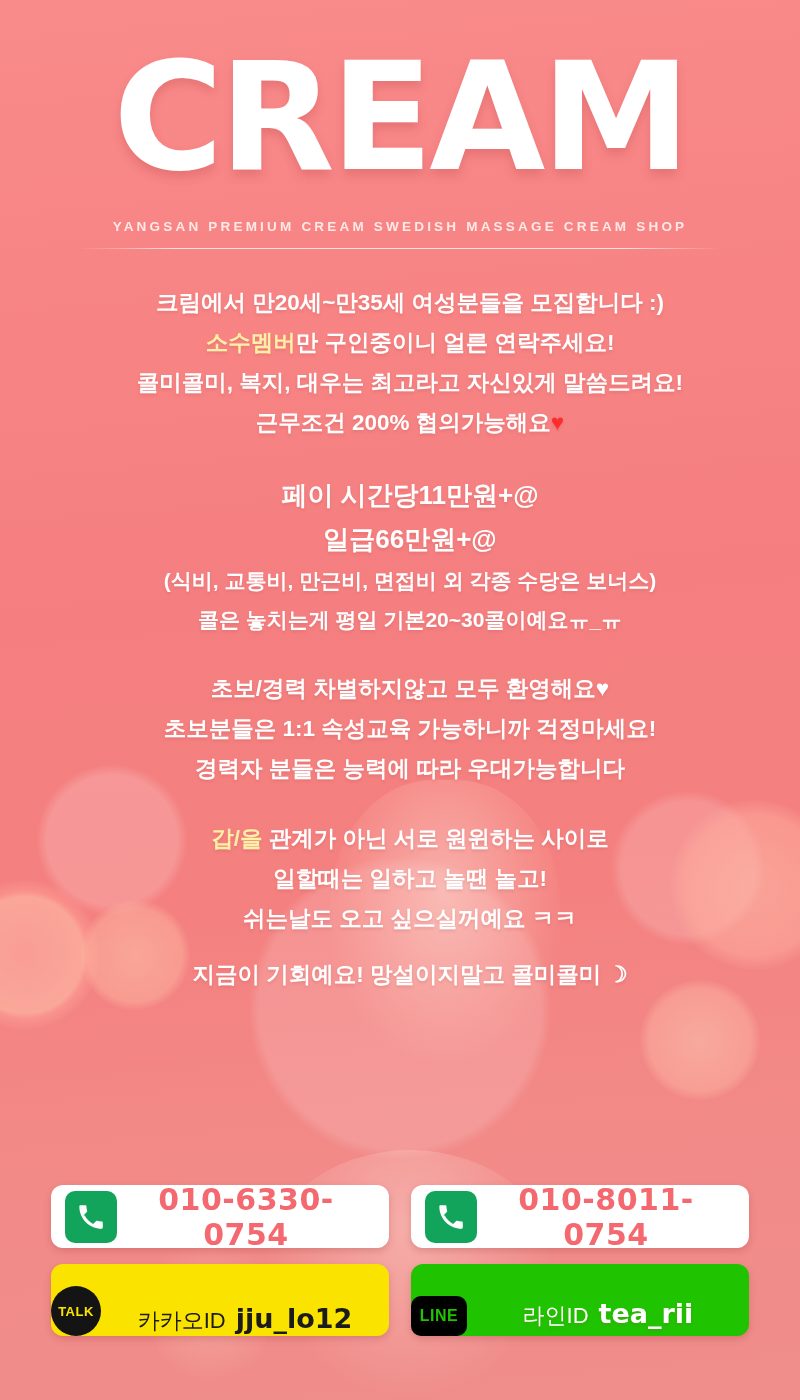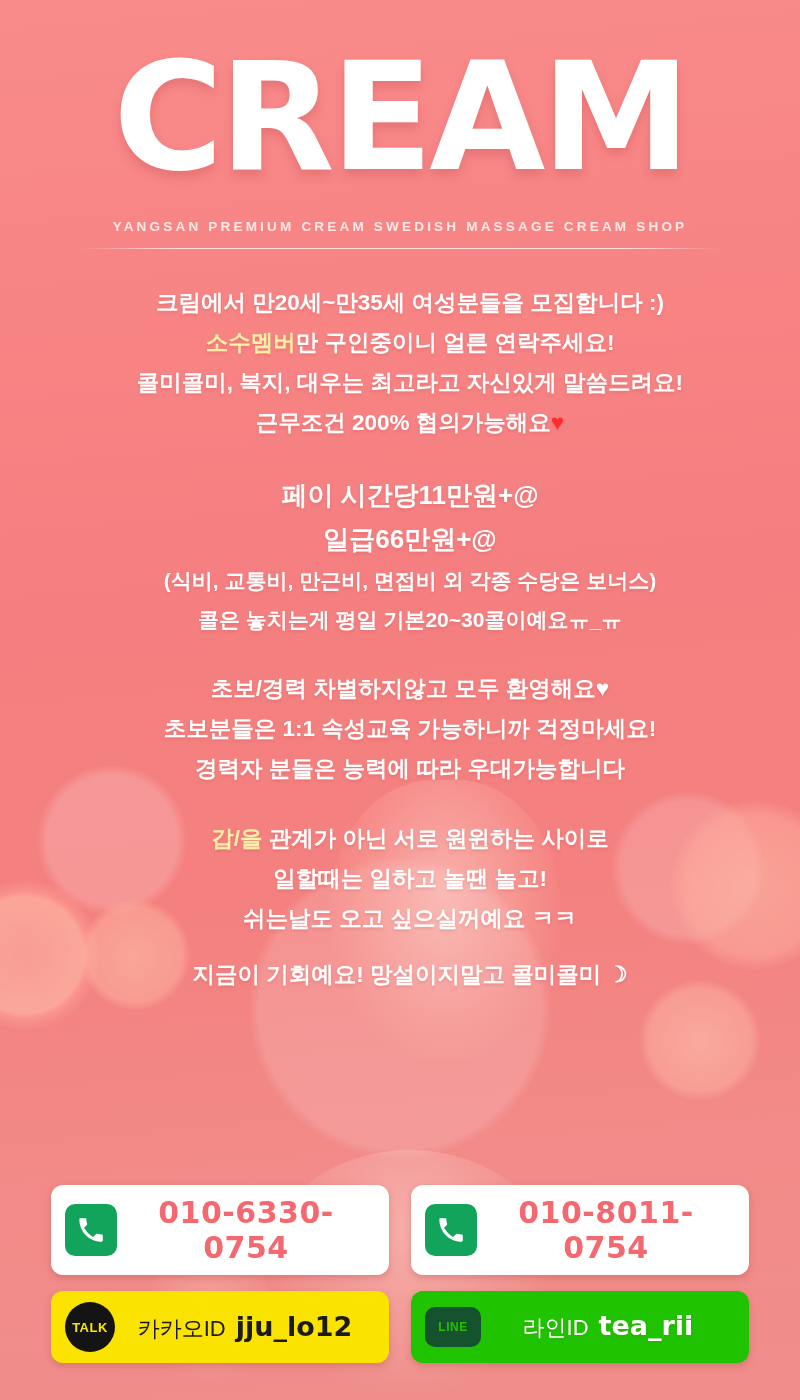--- a/index.html
+++ b/index.html
@@ -70,21 +70,21 @@
   .heart { color:#ff2d2d; }
   .heart-w { color:#ffffff; }
   .moon { color:#ffffff; }
 
   
   .contacts { position:absolute; left:0; right:0; top:1185px; }
   .row { display:flex; justify-content:center; gap:22px; }
   .row + .row { margin-top:16px; }
 
   .phone-card {
-    width:338px; height:90px;
+    width:338px; height:63px;
     background:#ffffff;
     border-radius:12px;
     display:flex; align-items:center;
     padding:0 14px;
     box-shadow:0 3px 7px rgba(150,50,50,.25);
   }
   .phone-badge {
     width:52px; height:52px; border-radius:10px;
     background:#12a45b;
     display:flex; align-items:center; justify-content:center;
@@ -95,38 +95,38 @@
     flex:1; text-align:center;
     font-family:"DejaVu Sans", sans-serif;
     font-weight:bold; font-size:30px;
     letter-spacing:.5px;
     color:#f4686f;
   }
 
   .msg-card {
     width:338px; height:72px;
     border-radius:12px;
-    display:flex; align-items:center;
-    padding:0 14px;
+    display:flex; align-items:flex-end;
+    padding:0 0;
     box-shadow:0 3px 7px rgba(150,50,50,.25);
   }
   .msg-card.kakao { background:#fbe300; }
   .msg-card.line  { background:#1fc300; }
   .kakao-badge {
     width:50px; height:50px; border-radius:50%;
     background:#141414; color:#fbe300;
     display:flex; align-items:center; justify-content:center;
     font-size:13px; font-weight:bold; letter-spacing:.5px;
     flex:0 0 auto;
   }
   .line-badge {
     width:56px; height:40px; border-radius:10px;
-    background:#14532d; color:#1fc300;
+    background:#000000; color:#1fc300;
     display:flex; align-items:center; justify-content:center;
-    font-size:12px; font-weight:bold; letter-spacing:.5px;
+    font-size:16px; font-weight:bold; letter-spacing:.5px;
     flex:0 0 auto;
   }
   .msg-text {
     flex:1; text-align:center;
     display:flex; align-items:baseline; justify-content:center; gap:10px;
   }
   .msg-label { font-size:22px; font-weight:normal; }
   .msg-id { font-family:"DejaVu Sans", sans-serif; font-size:27px; font-weight:bold; }
   .kakao .msg-label, .kakao .msg-id { color:#1b1b1b; }
   .line .msg-label, .line .msg-id { color:#ffffff; }

